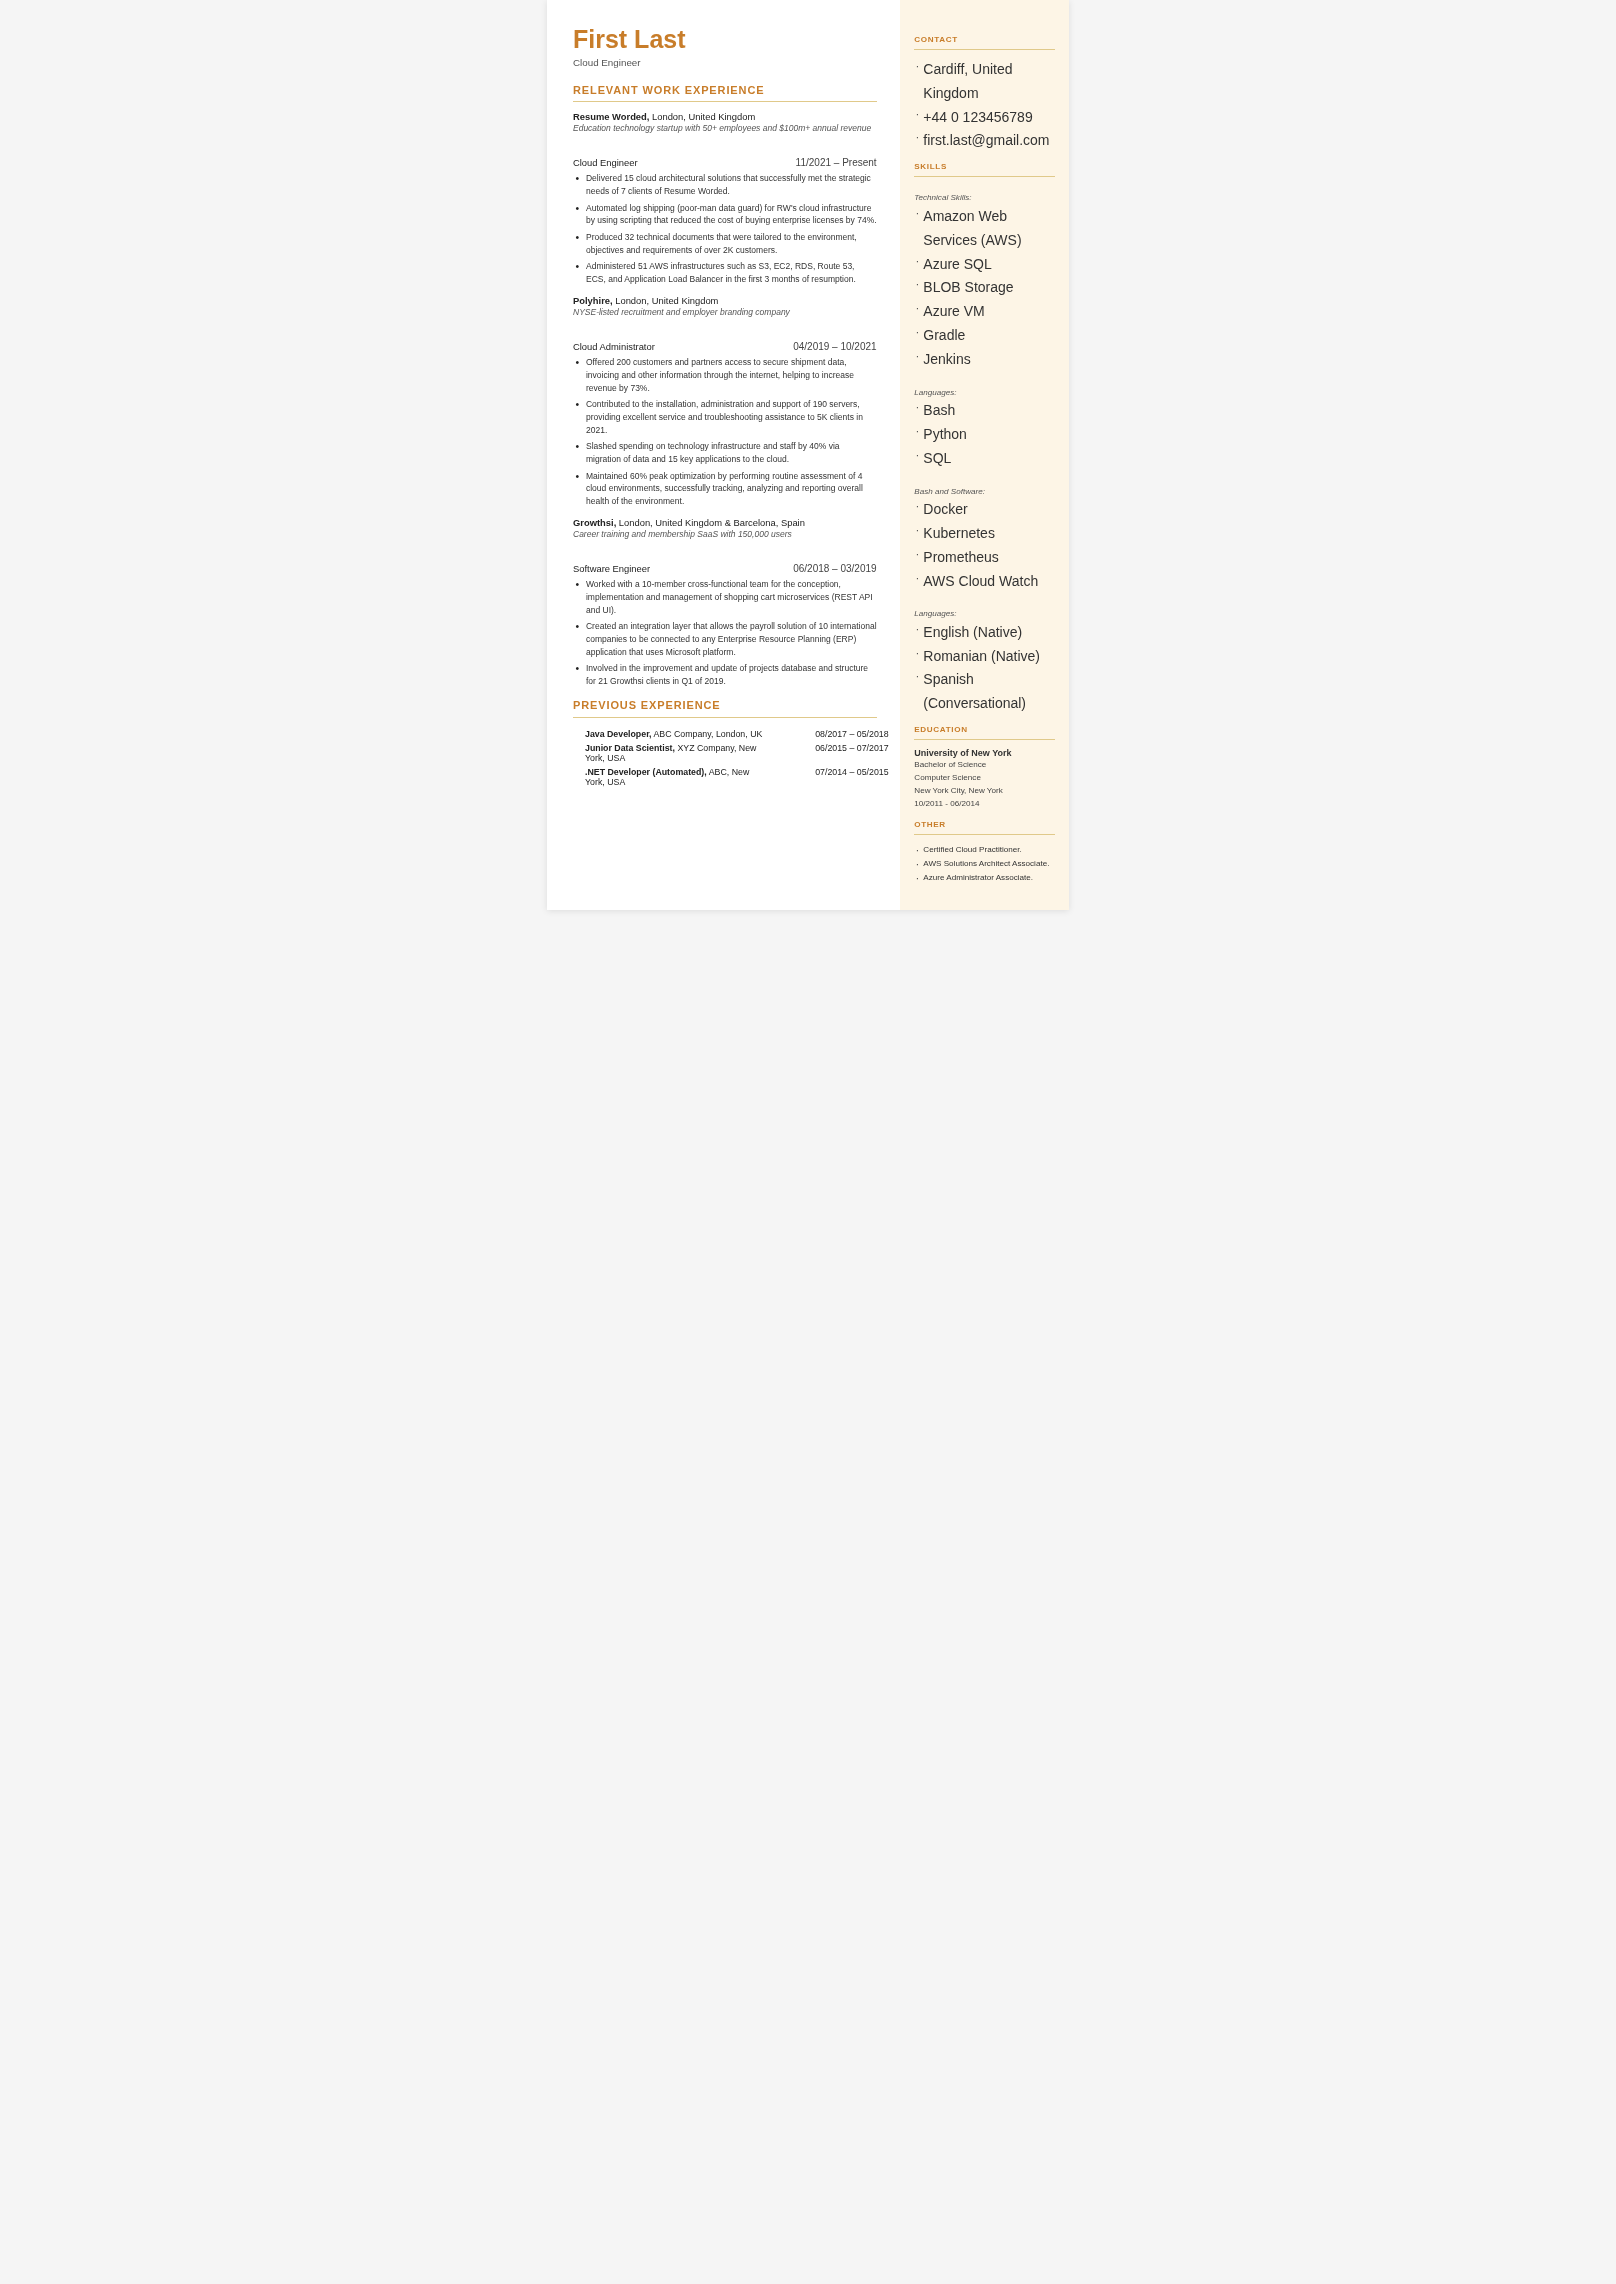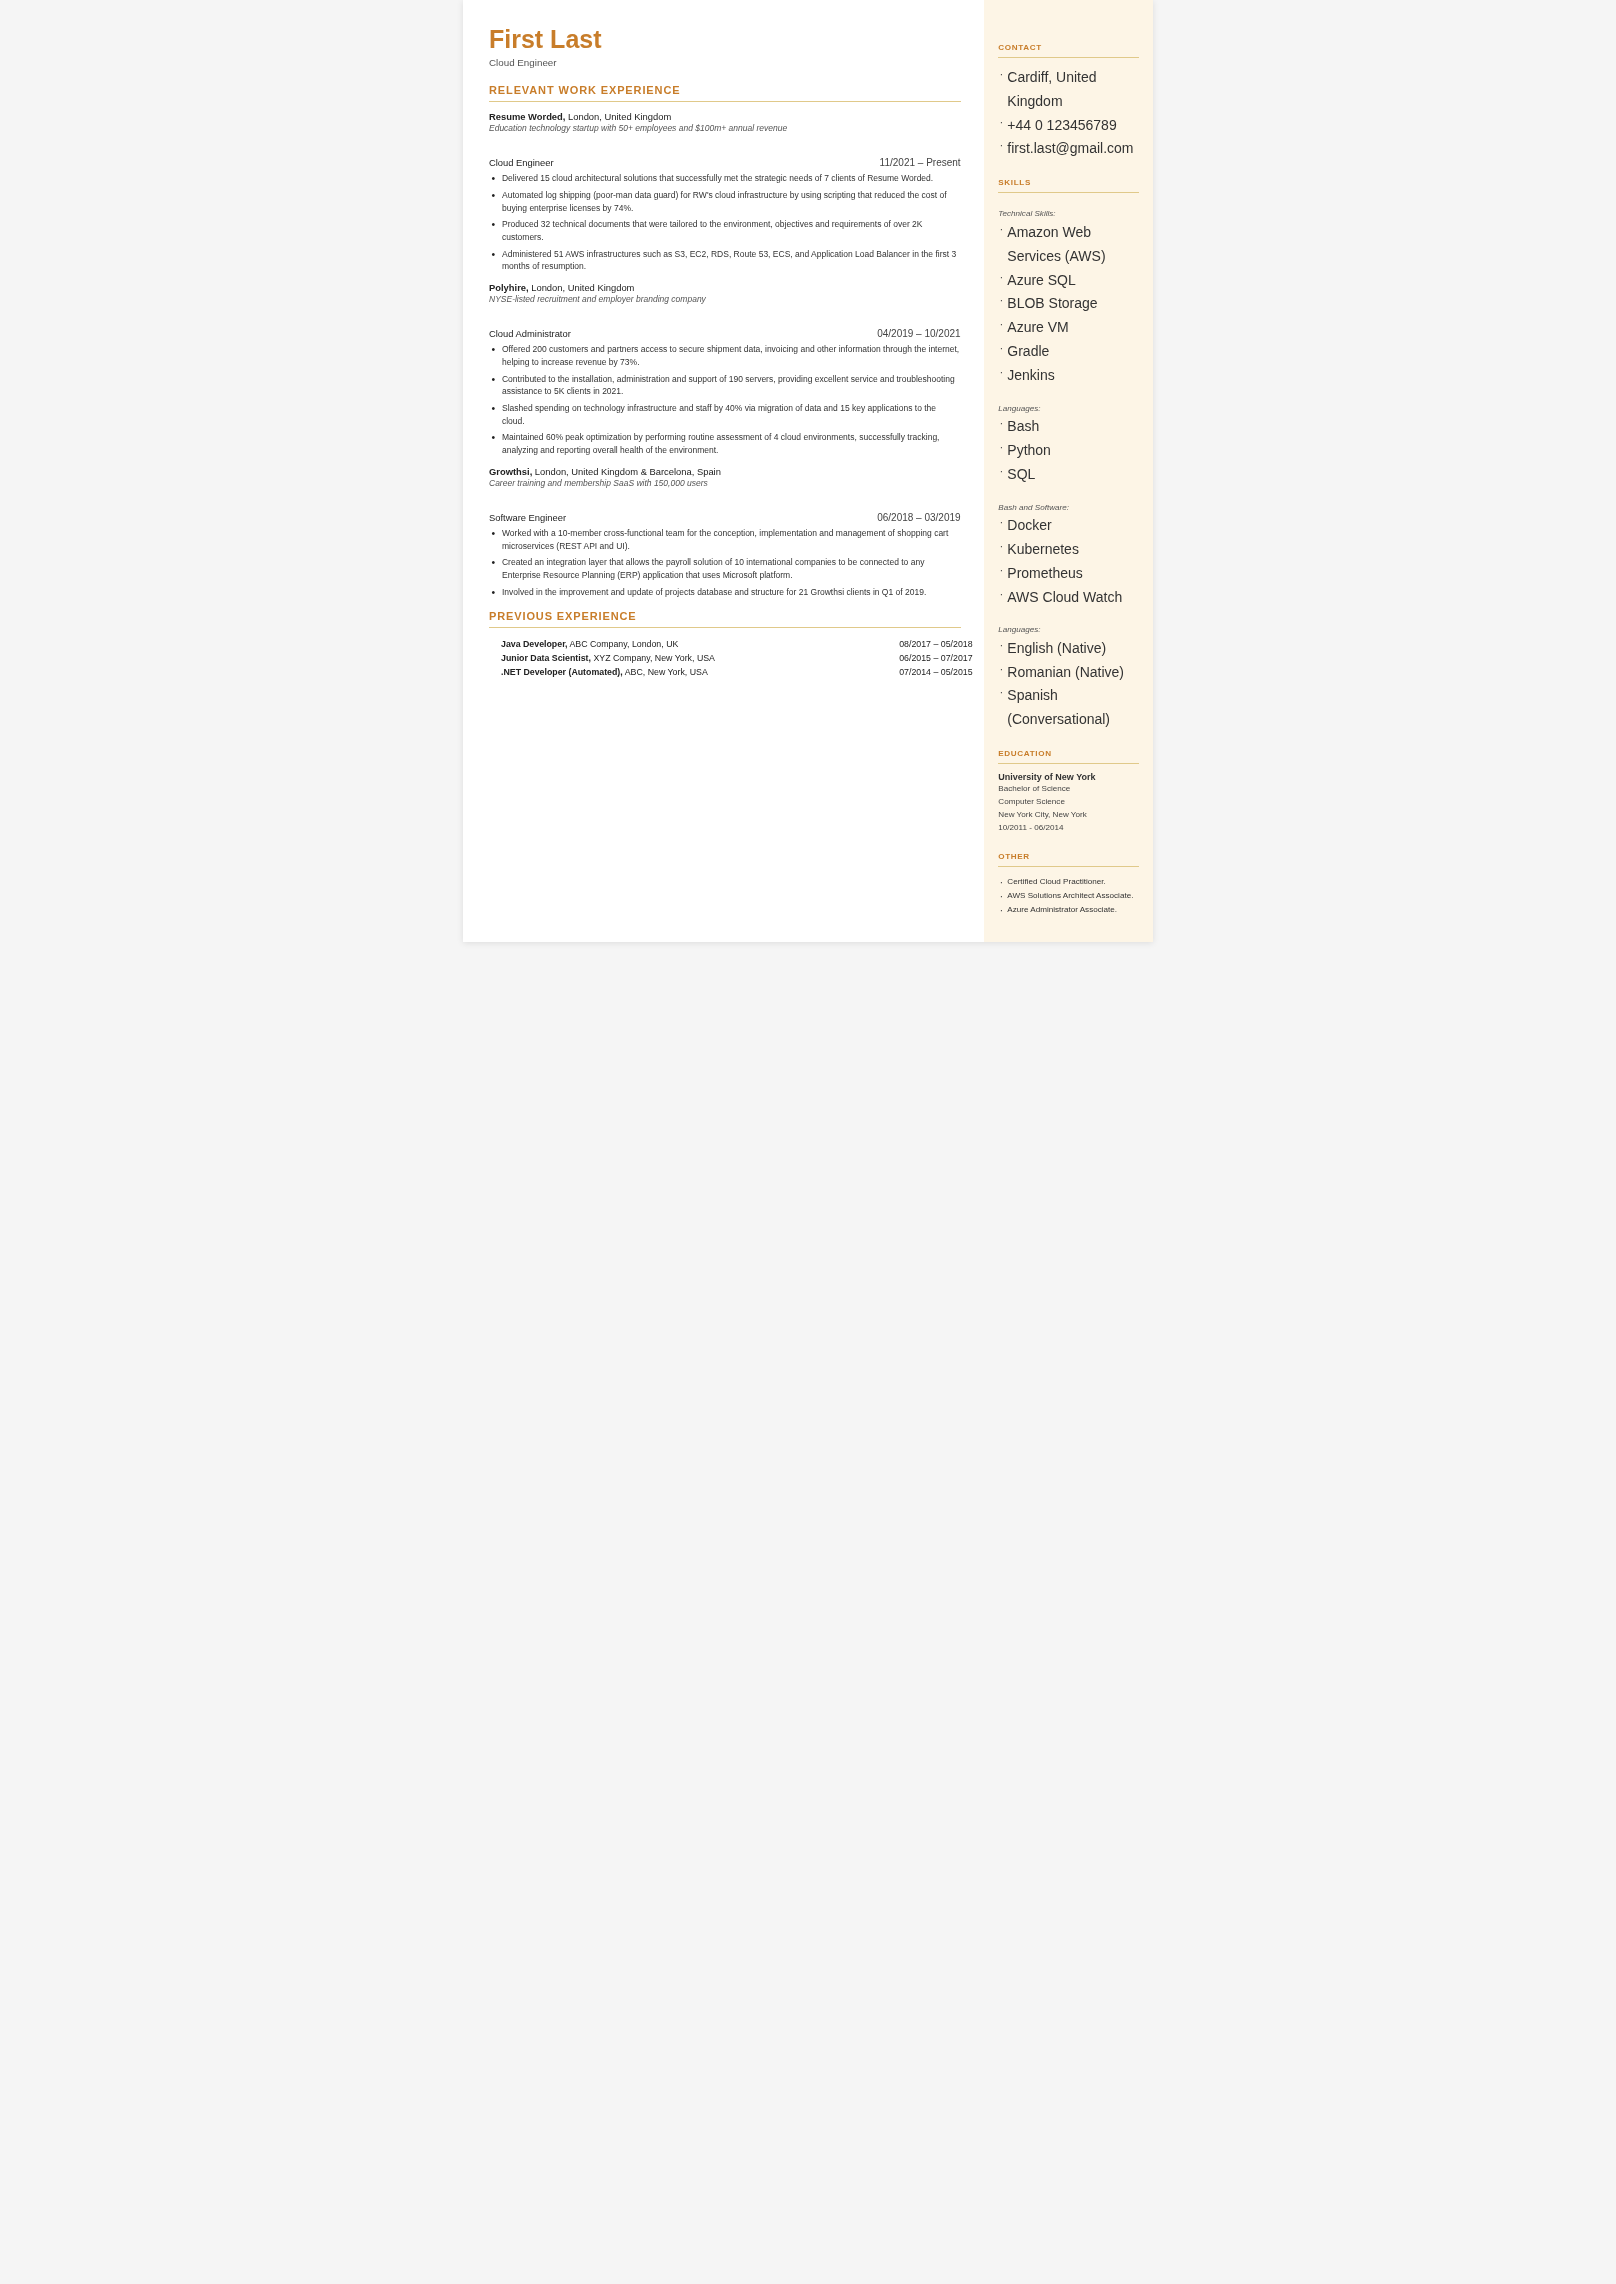--- a/index.html
+++ b/index.html
@@ -5,21 +5,21 @@
     * { margin: 0; padding: 0; box-sizing: border-box; }
     body {
       font-family: Arial, sans-serif;
       background: #f5f5f5;
       display: flex;
       justify-content: center;
       align-items: flex-start;
       min-height: 100vh;
     }
     .resume {
-      width: 690px;
+      width: 522px;
       background: #fff;
       display: flex;
       flex-direction: row;
       box-shadow: 0 1.3px 6.5px rgba(0,0,0,0.1);
       min-height: 781px;
     }
     
     .left-col {
       flex: 1;
       padding: 26px 23.4px 26px 26px;
@@ -139,21 +139,21 @@
       padding: 26px 14.3px 26px 14.3px;
       flex-shrink: 0;
     }
     .right-section-heading {
       font-size: 8.1px;
       font-weight: 700;
       color: #c87d2a;
       text-transform: uppercase;
       letter-spacing: 0.08em;
       margin-bottom: 5.2px;
-      margin-top: 17px;
+      margin-top: 9px;
     }
     .right-divider {
       border: none;
       border-top: 1px solid #e0c98a;
       margin-bottom: 7.8px;
     }
     .right-list {
       list-style: none;
       padding: 0;
       margin-bottom: 6.5px;

